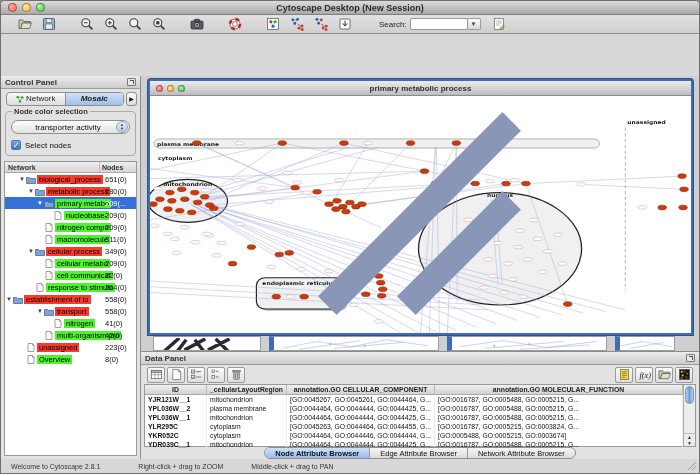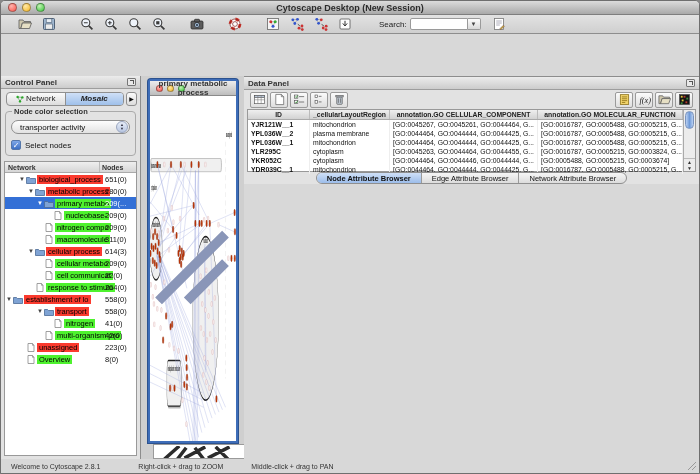--- a/index.html
+++ b/index.html
@@ -38,21 +38,21 @@
   .cp-tabgroup { flex:1; display:flex; height:14px; border:1px solid #8f8f8f; border-radius:4px; overflow:hidden; background:linear-gradient(#fafafa,#dcdcdc); }
   .cp-tab { flex:1; display:flex; align-items:center; justify-content:center; gap:2px; font-size:8px; color:#222; border-right:1px solid #8f8f8f; }
   .cp-tab:last-child{ border-right:none; }
   .cp-tab.active { background:linear-gradient(#cfe0f7,#9fc0ea); font-weight:bold;font-style:italic; }
   .cp-tab-more { width:11px; height:14px; margin-left:2px; border:1px solid #8f8f8f; border-radius:3px; background:linear-gradient(#fafafa,#dcdcdc); font-size:6px; display:flex; align-items:center; justify-content:center; color:#111; }
   .net-glyph { width:8px; height:8px; }
 
   .groupbox { margin:4px 4px 2px 4px; border:1px solid #aaa; border-radius:4px; position:relative; padding:8px 5px 5px 5px; }
   .groupbox-label { position:absolute; top:-5px; left:6px; background:#e2e2e2; font-size:7.5px; font-weight:bold; color:#333; padding:0 2px; }
   .combo { height:14px; border:1px solid #8f8f8f; border-radius:7px; background:linear-gradient(#fdfdfd,#e2e2e2); display:flex; align-items:center; position:relative; padding-left:8px; }
-  .combo-value { font-size:8px; color:#111; flex:1; }
+  .combo-value { font-size:8px; color:#111; flex:1; text-align:center; }
   .combo-step { width:12px; height:12px; margin-right:1px; border-radius:6px; background:linear-gradient(#e8eef8,#b9c7e2); border:1px solid #9aa6c0; display:flex; flex-direction:column; align-items:center; justify-content:center; font-size:4px; line-height:4px; color:#334; }
   .checkrow { display:flex; align-items:center; gap:4px; margin-top:6px; }
   .checkbox { width:10px; height:10px; border:1px solid #5577aa; border-radius:2px; background:linear-gradient(#7fa8e8,#3c6fc4); color:#fff; font-size:8px; line-height:9px; text-align:center; }
   .checklabel { font-size:8px; color:#111; }
 
   .treewrap { flex:1 1 auto; margin:3px 3px 3px 3px; background:#fff; border:1px solid #999; display:flex; flex-direction:column; min-height:0; }
   .tree-header { height:11px; flex:0 0 11px; display:flex; background:linear-gradient(#efefef,#d6d6d6); border-bottom:1px solid #aaa; font-size:7px; font-weight:bold; color:#333; }
   .tree-header .c1 { flex:1; padding-left:3px; border-right:1px solid #bbb; line-height:11px;}
   .tree-header .c2 { width:36px; padding-left:2px; line-height:11px;}
   .tree-body { flex:1; overflow:hidden; position:relative; }
@@ -351,21 +351,21 @@
               <span class="tcount">311(0)</span>
             </div>
             <div class="trow" style="padding-left: 22px;">
               <span class="arrow">▼</span>
               <span class="ticon">
                 <svg viewBox="0 0 10 9">
                   <path d="M0.5 8.5v-6h3l1 1h5v5z" fill="#7fa3d4" stroke="#4a6a96" stroke-width=".8"></path>
                 </svg>
               </span>
               <span class="tlabel red">cellular process</span>
-              <span class="tcount">614(3)</span>
+              <span class="tcount">349(0)</span>
             </div>
             <div class="trow" style="padding-left: 31px;">
               <span class="arrow"></span>
               <span class="ticon">
                 <svg viewBox="0 0 10 9">
                   <path d="M2 0.5h4.5l1.5 1.8v6.2H2z" fill="#fff" stroke="#888" stroke-width=".8"></path>
                   <path d="M6.5 0.5v1.8H8" fill="none" stroke="#888" stroke-width=".7"></path>
                 </svg>
               </span>
               <span class="tlabel green">cellular metabo</span>
@@ -454,21 +454,21 @@
                   <path d="M6.5 0.5v1.8H8" fill="none" stroke="#888" stroke-width=".7"></path>
                 </svg>
               </span>
               <span class="tlabel green">Overview</span>
               <span class="tcount">8(0)</span>
             </div>
           </div>
       </div>
     </div>
 
-    <div style="flex:1; display:flex; flex-direction:row; min-width:0;">
+    <div style="flex:1; display:flex; flex-direction:column; min-width:0;">
 
       <div class="desktop">
 
         <div class="frag" style="left:12px; width:108px;">
           <svg viewBox="0 0 108 15">
               <path d="M5 15 22 0M20 15 30 2M28 14 52 1M50 15 40 2M55 14 80 1M78 15 64 1" stroke="#2b2b2b" stroke-width="4" fill="none"></path>
             </svg>
         </div>
         <div class="frag bluebar" style="left:128px; width:170px;">
           <svg viewBox="0 0 170 15">

